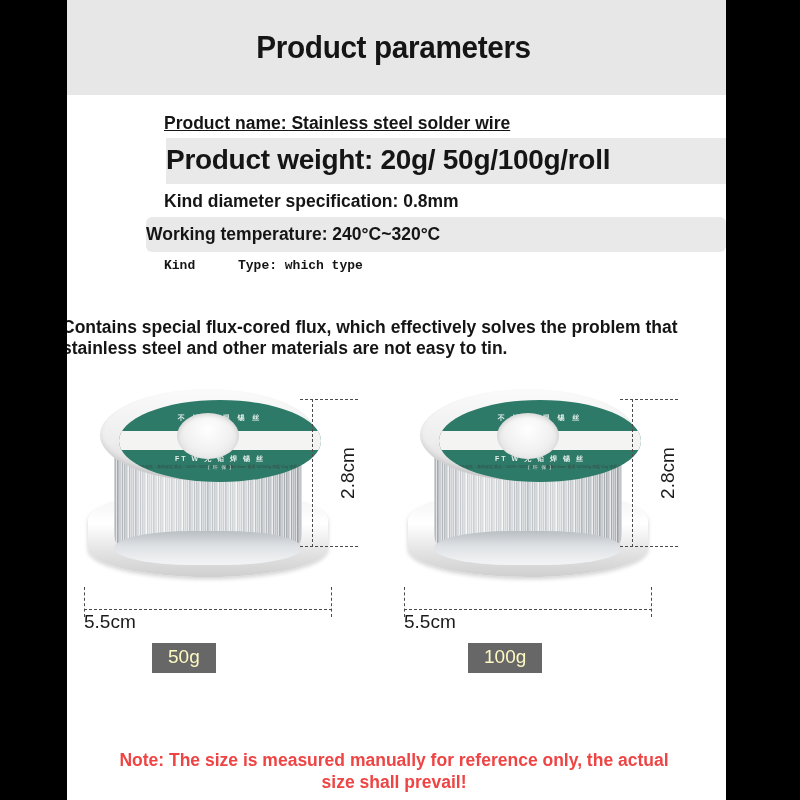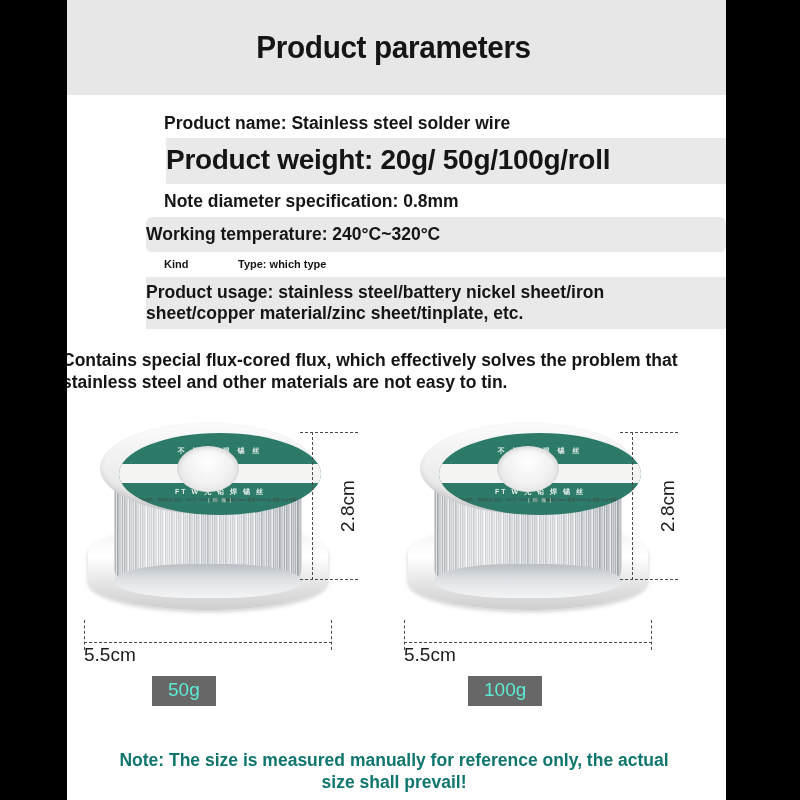--- a/index.html
+++ b/index.html
@@ -64,25 +64,25 @@
     box-sizing: border-box;
     padding: 3px 12px 3px 0;
     margin: 0;
     font-weight: bold;
     color: #151515;
     line-height: 1.22;
     transform-origin: left center;
   }
   .spec-row.shaded { background: #e9e9e9; }
 
-  .row-name      { font-size: 17.5px; margin-left: 102px; padding-top:4px; padding-bottom:4px;}
+  .row-name      { font-size: 17.5px; margin-left: 102px; padding-top:4px; padding-bottom:4px;text-decoration:underline;}
   .row-weight    { font-size: 28px; margin-left: 104px; padding-top:5px; padding-bottom:6px; letter-spacing:-0.3px;}
   .row-diameter  { font-size: 17.5px; margin-left: 102px; padding-top:7px; padding-bottom:5px;}
   .row-temp      { font-size: 17.5px; margin-left: 84px; padding-top:7px; padding-bottom:7px;border-radius:6px;}
-  .row-kind      { font-size: 11px; margin-left: 102px; padding-top:6px; padding-bottom:5px;}
+  .row-kind      { font-size: 13px; margin-left: 102px; padding-top:6px; padding-bottom:22px;font-family:Liberation Mono, monospace;}
   .row-usage     { font-size: 17.5px; margin-left: 84px; padding-top:5px; padding-bottom:5px; padding-right:20px;}
   .row-note      { font-size: 17.5px; padding-top:21px; padding-right:36px;}
 
   .kind-flex { display: flex; }
   .kind-label { width: 74px; flex: none; }
 
   
   .figures {
     position: relative;
     margin-top: 14px;
@@ -252,37 +252,37 @@
     font-size: 19px;
     color: #1b1b1b;
   }
 
   
   .badge {
     position: absolute;
     bottom: 4px;
     left: 80px;
     background: #676767;
-    color: #5eead4;
+    color: #fef9c3;
     font-size: 19px;
     padding: 3px 16px 5px 16px;
     line-height: 1.15;
   }
   .fig-right .badge { left: 76px; }
 
   
   .footer {
     position: absolute;
     left: 0;
     bottom: 6px;
     width: 664px;
     text-align: center;
     font-size: 17.5px;
     font-weight: bold;
-    color: #0f766e;
+    color: #ef4444;
     line-height: 1.25;
     padding: 0 44px;
     box-sizing: border-box;
   }
 </style>
 </head>
 <body>
 
 <div id="page">
 
@@ -299,37 +299,34 @@
 
       <div class="spec-row row-name">
         <span>Product name: Stainless steel solder wire</span>
       </div>
 
       <div class="spec-row shaded row-weight">
         <span>Product weight: 20g/ 50g/100g/roll</span>
       </div>
 
       <div class="spec-row row-diameter">
-        <span>Note diameter specification: 0.8mm</span>
+        <span>Kind diameter specification: 0.8mm</span>
       </div>
 
       <div class="spec-row shaded row-temp">
         <span>Working temperature: 240°C~320°C</span>
       </div>
 
       <div class="spec-row row-kind">
         <div class="kind-flex">
           <span class="kind-label">Kind</span>
           <span>Type: which type</span>
         </div>
       </div>
 
-      <div class="spec-row shaded row-usage">
-        <span>Product usage: stainless steel/battery nickel sheet/iron sheet/copper material/zinc sheet/tinplate, etc.</span>
-      </div>
 
       <div class="spec-row row-note">
         <span>Contains special flux-cored flux, which effectively solves the problem that stainless steel and other materials are not easy to tin.</span>
       </div>
 
     </div>
 
     <div class="figures">
 
       <div class="figure fig-left">

